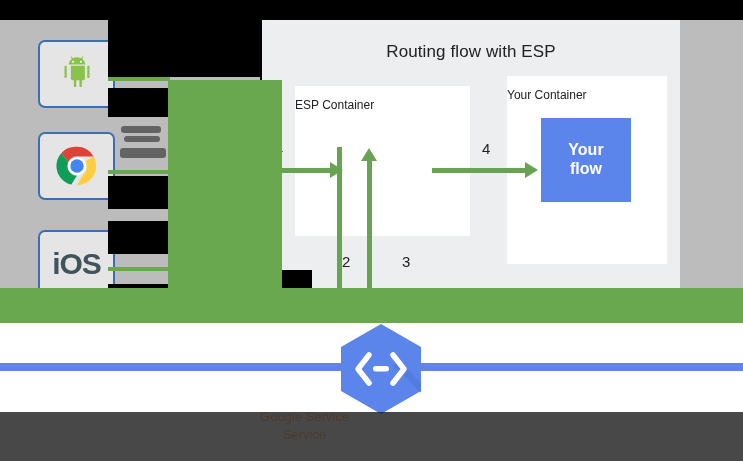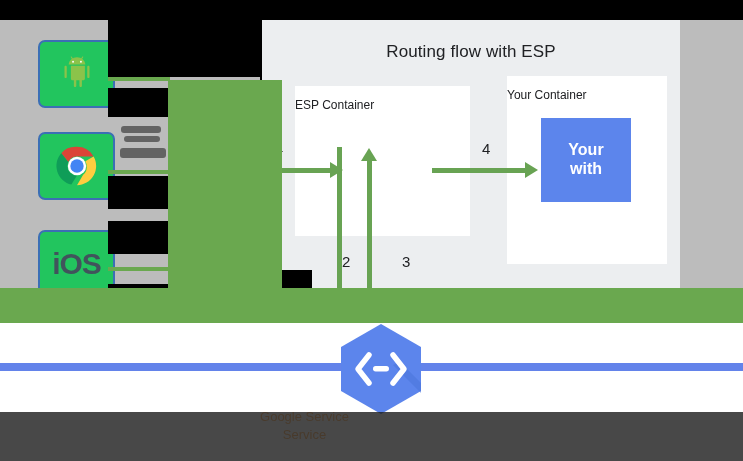--- a/index.html
+++ b/index.html
@@ -106,21 +106,21 @@
   .arrow-num {
     position: absolute;
     font-size: 15px;
     color: #202124;
   }
 
   
   .device-icon {
     position: absolute;
     width: 77px; height: 68px;
-    background: #22c55e;
+    background: #e5e5e5;
     border: 2px solid #3b6fb5;
     border-radius: 7px;
     box-sizing: border-box;
     display: flex;
     align-items: center;
     justify-content: center;
   }
   #icon-android { left: 38px; top: 40px; }
   #icon-chrome  { left: 38px; top: 132px; }
   #icon-ios     { left: 38px; top: 230px; }
@@ -196,21 +196,21 @@
 
     <div class="container-box" id="esp-container">
       <div class="container-label">ESP Container</div>
     </div>
 
     <div class="container-box" id="your-container">
       <div class="container-label">Your Container</div>
       <div class="blue-box" id="your-code-box">
         <span>
           <span>Your</span><br>
-          <span>with</span>
+          <span>flow</span>
         </span>
       </div>
     </div>
 
     <div class="arrow-line" style="left:0px; top:148px; width:68px; height:5px;"></div>
     <div class="arrow-head right" style="left:68px; top:142px;"></div>
     <div class="arrow-num" style="left:13px; top:118px;">1</div>
 
     <div class="arrow-line" style="left:170px; top:148px; width:93px; height:5px;"></div>
     <div class="arrow-head right" style="left:263px; top:142px;"></div>

